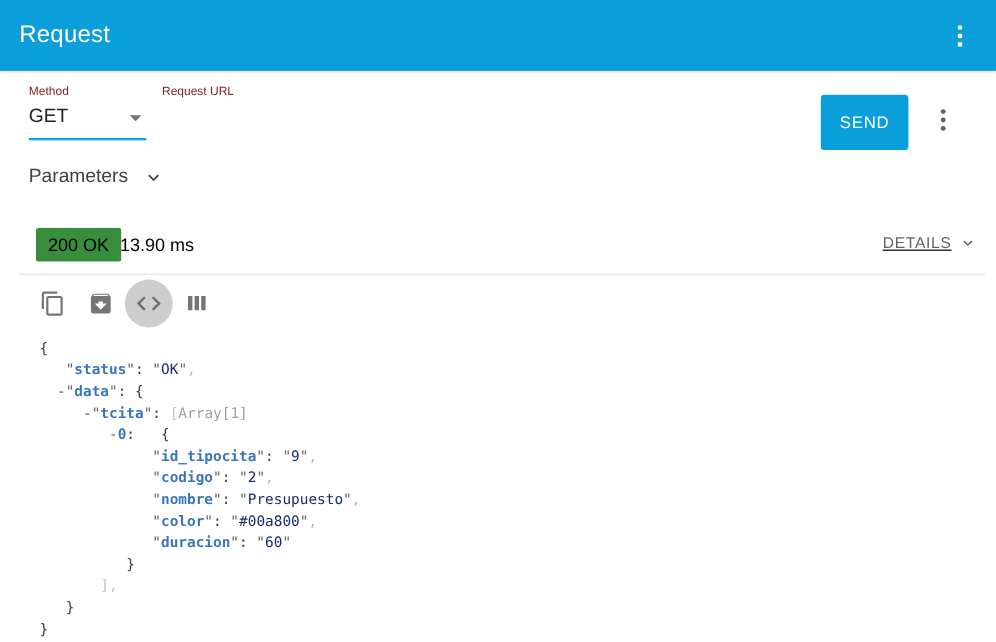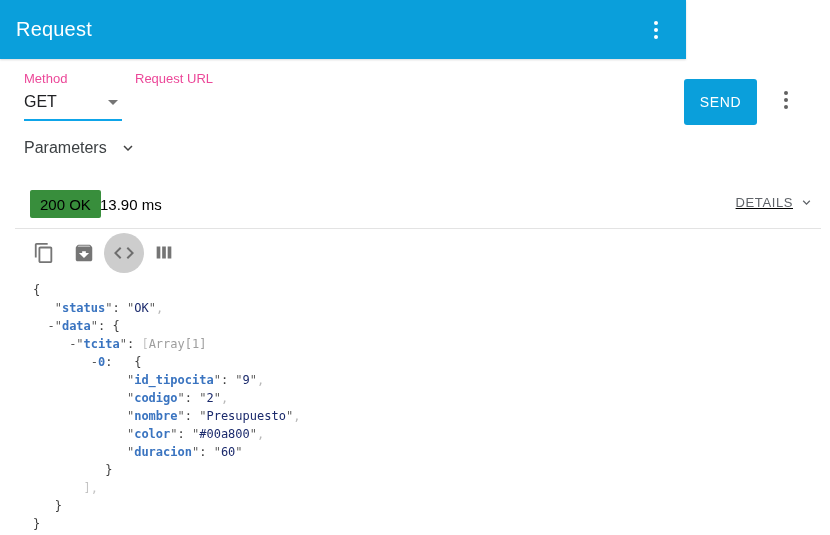--- a/index.html
+++ b/index.html
@@ -4,33 +4,33 @@
 <style>
   * { margin:0; padding:0; box-sizing:border-box; }
   html,body { background:#ffffff; }
   .app {
     position:relative; width:830px; height:535px; background:#ffffff;
     font-family:"Liberation Sans", sans-serif; overflow:hidden;
   }
 
   
   .header {
-    position:absolute; top:0; left:0; width:686px; height:59px;
+    position:absolute; top:0; left:0; width:830px; height:59px;
     background:#0a9fdb; display:flex; align-items:center;
     justify-content:space-between; padding:0 24px 0 16px;
     box-shadow:0 1px 2px rgba(0,0,0,0.15);
   }
   .header-title { color:#ffffff; font-size:20px; font-weight:500; letter-spacing:.2px; }
   .kebab { display:flex; flex-direction:column; align-items:center; gap:3px; cursor:pointer; padding:4px; }
   .kebab i { display:block; width:4px; height:4px; border-radius:50%; }
   .kebab-white i { background:#ffffff; }
   .kebab-grey i { background:#616161; }
 
   
-  .field-label { font-size:13px; color:#ec4899; margin-bottom:7px; }
+  .field-label { font-size:10px; color:#7f1d1d; margin-bottom:7px; }
   .field-value-row {
     display:flex; align-items:center; justify-content:space-between;
     padding-bottom:8px; border-bottom:2px solid #0ea5e9;
   }
   .method-field { position:absolute; left:24px; top:71px; width:98px; }
   .method-value { font-size:16px; color:#202124; }
   .select-arrow {
     width:0; height:0; border-left:5px solid transparent;
     border-right:5px solid transparent; border-top:5px solid #757575; margin-right:4px;
   }

